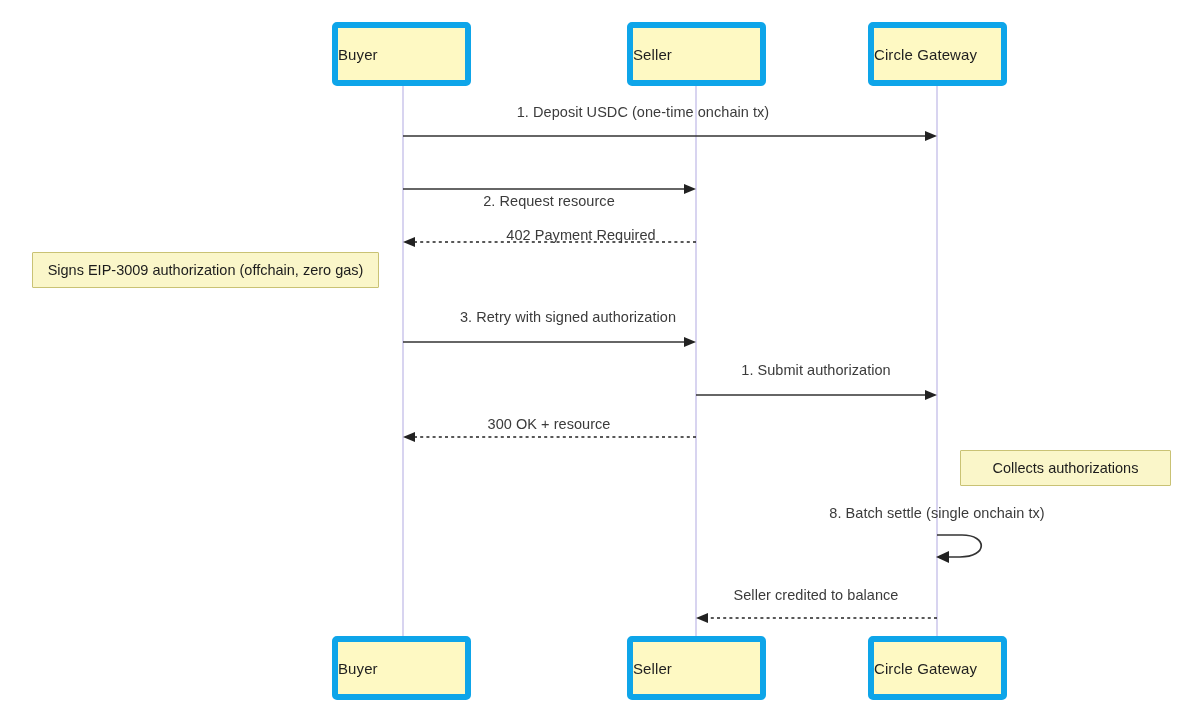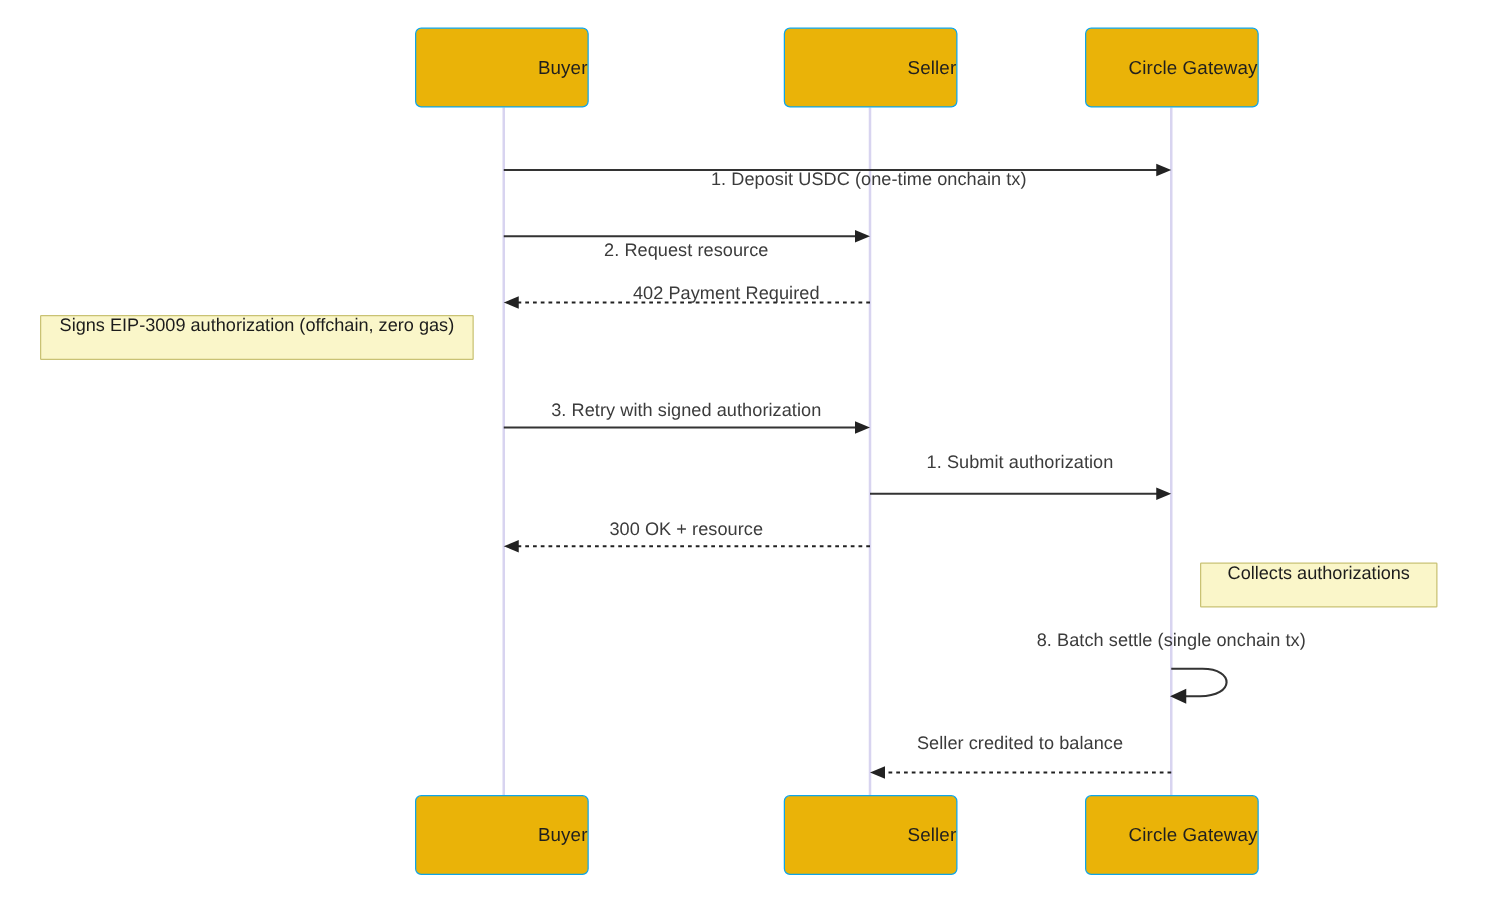--- a/index.html
+++ b/index.html
@@ -47,38 +47,38 @@
     stroke: #333333;
     stroke-width: 1.7;
     fill: none;
   }
   .arrow-head {
     fill: #222222;
   }
   .participant-box {
     position: absolute;
     box-sizing: border-box;
-    background: #eab308;
-    border: 1px solid #0ea5e9;
+    background: #fef9c3;
+    border: 6px solid #0ea5e9;
     border-radius: 5px;
     display: flex;
     align-items: center;
-    justify-content: flex-end;
+    justify-content: flex-start;
     font-size: 15px;
     color: #1f1f1f;
     letter-spacing: 0.1px;
   }
   .note-box {
     position: absolute;
     box-sizing: border-box;
     background: #faf6c9;
     border: 1px solid #c9c274;
     border-radius: 1px;
     display: flex;
-    align-items: flex-start;
+    align-items: center;
     justify-content: center;
     font-size: 14.5px;
     color: #1c1c1c;
     padding: 0 14px;
     white-space: nowrap;
   }
   .msg-label {
     position: absolute;
     font-size: 14.5px;
     color: #3b3b3b;
@@ -154,29 +154,29 @@
   <div class="participant-box" style="left:332px; top:636px; width:139px; height:64px;">
     <span>Buyer</span>
   </div>
   <div class="participant-box" style="left:627px; top:636px; width:139px; height:64px;">
     <span>Seller</span>
   </div>
   <div class="participant-box" style="left:868px; top:636px; width:139px; height:64px;">
     <span>Circle Gateway</span>
   </div>
 
-  <div class="msg-label" style="left:695px; top:104px;margin-top:32px;">1. Deposit USDC (one-time onchain tx)</div>
+  <div class="msg-label" style="left:643px; top:104px;">1. Deposit USDC (one-time onchain tx)</div>
   <div class="msg-label" style="left:549px; top:157px;margin-top:36px;">2. Request resource</div>
   <div class="msg-label" style="left:549px; top:227px;margin-left:32px;">402 Payment Required</div>
-  <div class="msg-label" style="left:549px; top:309px;margin-top:12px;">3. Retry with signed authorization</div>
+  <div class="msg-label" style="left:568px; top:309px;">3. Retry with signed authorization</div>
   <div class="msg-label" style="left:816px; top:362px;">1. Submit authorization</div>
   <div class="msg-label" style="left:549px; top:416px;">300 OK + resource</div>
   <div class="msg-label" style="left:937px; top:505px;">8. Batch settle (single onchain tx)</div>
   <div class="msg-label" style="left:816px; top:587px;">Seller credited to balance</div>
 
   <div class="note-box" style="left:32px; top:252px; width:347px; height:36px;">
     <span>Signs EIP-3009 authorization (offchain, zero gas)</span>
   </div>
-  <div class="note-box" style="left:960px; top:450px; width:190px; height:36px;">
+  <div class="note-box" style="left:960px; top:450px; width:211px; height:36px;">
     <span>Collects authorizations</span>
   </div>
 
 </div>
 
 </body></html>

